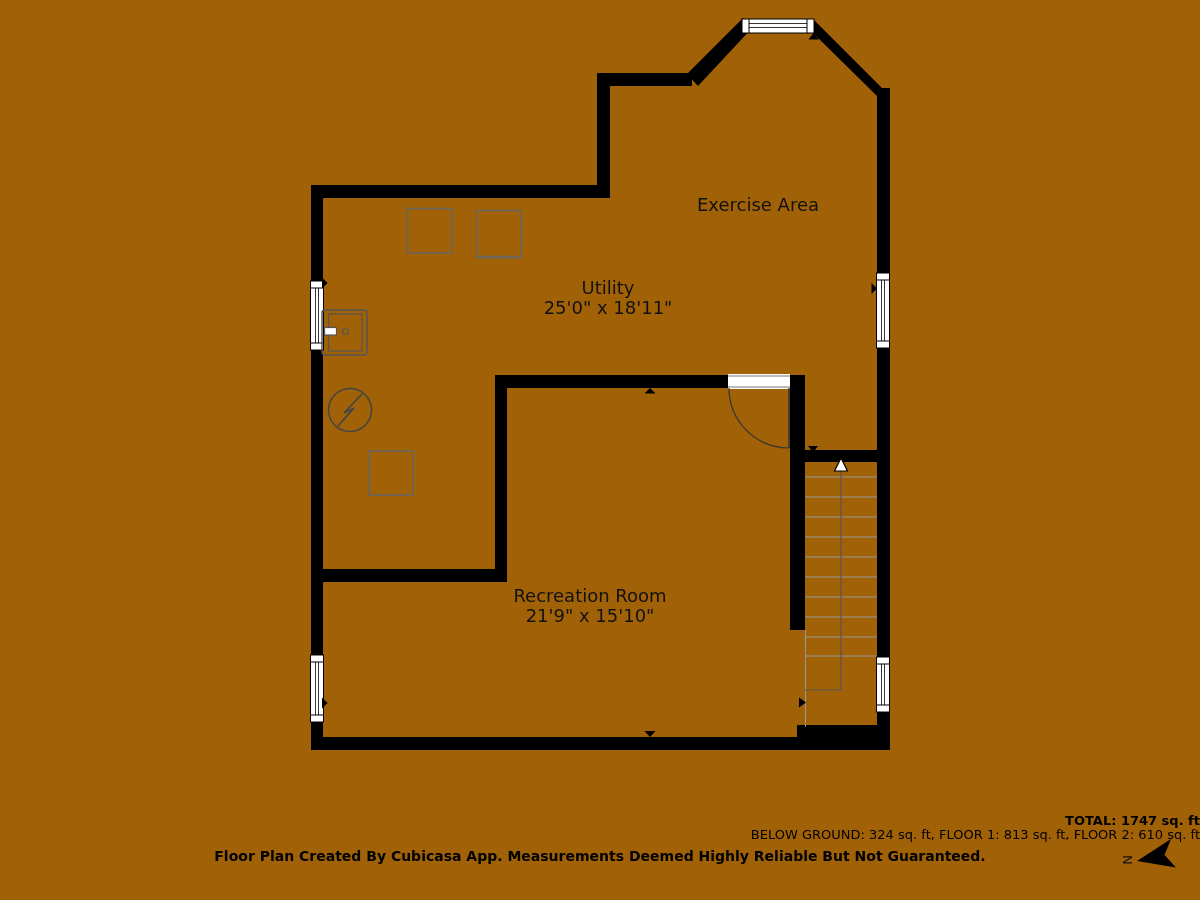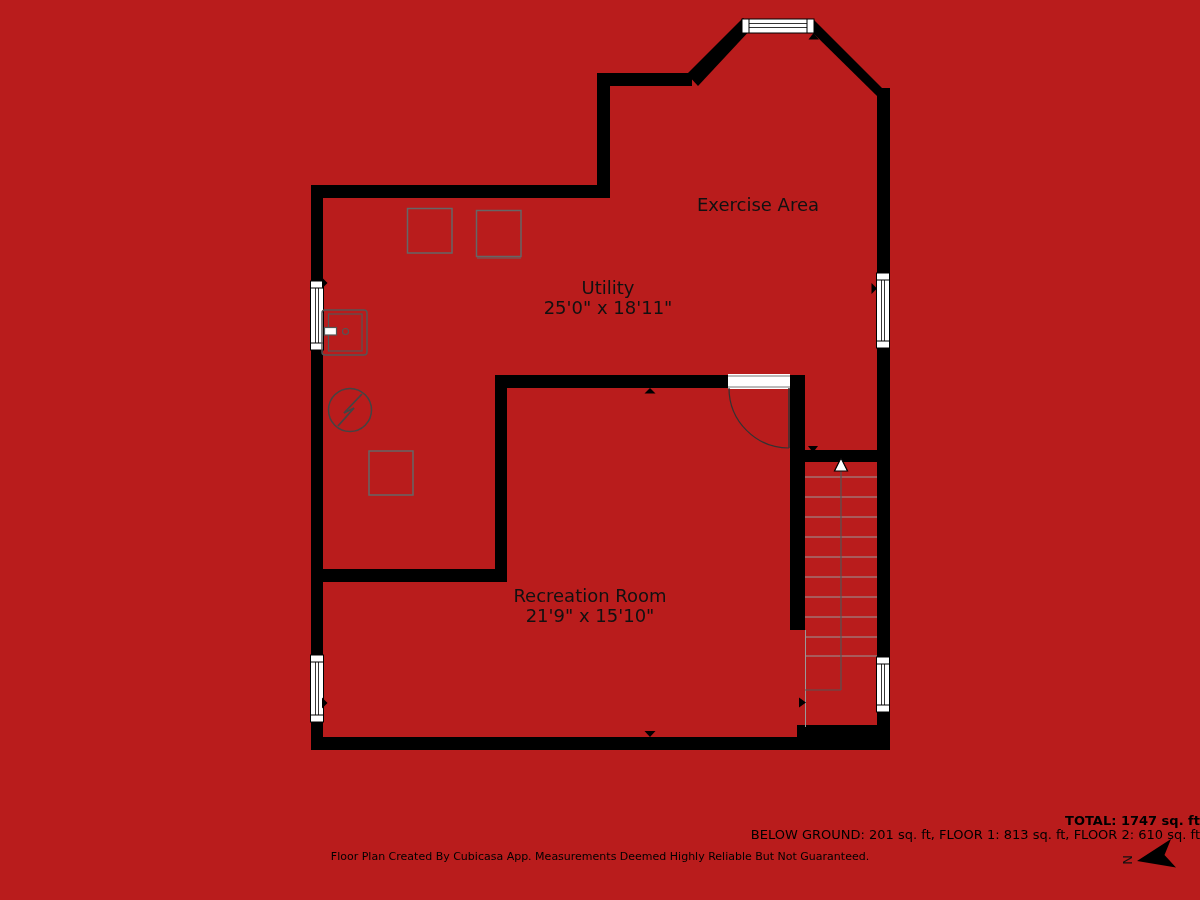--- a/index.html
+++ b/index.html
@@ -1,36 +1,36 @@
 <!DOCTYPE html>
 <html><head>
 <meta charset="utf-8">
 <style>
   html, body { margin: 0; padding: 0; background: #ffffff; }
   .canvas {
     position: relative;
     width: 1200px;
     height: 900px;
-    background: #b91c1c;
+    background: #a16207;
     font-family: "DejaVu Sans", "Liberation Sans", sans-serif;
     overflow: hidden;
   }
   .plan-svg { position: absolute; left: 0; top: 0; }
   .room-label { font-size: 18px; fill: #111111; }
   .footer {
     position: absolute;
     left: 0;
     top: 814px;
     width: 1200px;
     text-align: center;
     color: #000000;
   }
   .footer .line { font-size: 13px; line-height: 14px; text-align: right; }
   .footer .total { font-weight: bold; }
-  .footer .disclaimer { margin-top: 9px; font-size: 11px; line-height: 11px; }
+  .footer .disclaimer { margin-top: 9px; font-size: 14px; line-height: 11px; font-weight: bold; }
 </style>
 </head>
 <body>
 
 <div class="canvas">
 
   <svg class="plan-svg" width="1200" height="900" viewBox="0 0 1200 900">
 
     <g fill="#000000">
       <rect x="311" y="185" width="12" height="565"></rect>
@@ -156,17 +156,17 @@
     </g>
 
     <g>
       <polygon points="1137,861 1171,839 1164.5,855 1176,867.5" fill="#000000"></polygon>
       <text x="1124" y="864" font-size="13" fill="#111111" transform="rotate(90 1128 859)">N</text>
     </g>
   </svg>
 
   <div class="footer">
     <div class="line total">TOTAL: 1747 sq. ft</div>
-    <div class="line">BELOW GROUND: 201 sq. ft, FLOOR 1: 813 sq. ft, FLOOR 2: 610 sq. ft</div>
+    <div class="line">BELOW GROUND: 324 sq. ft, FLOOR 1: 813 sq. ft, FLOOR 2: 610 sq. ft</div>
     <div class="disclaimer">Floor Plan Created By Cubicasa App. Measurements Deemed Highly Reliable But Not Guaranteed.</div>
   </div>
 
 </div>
 
 </body></html>

